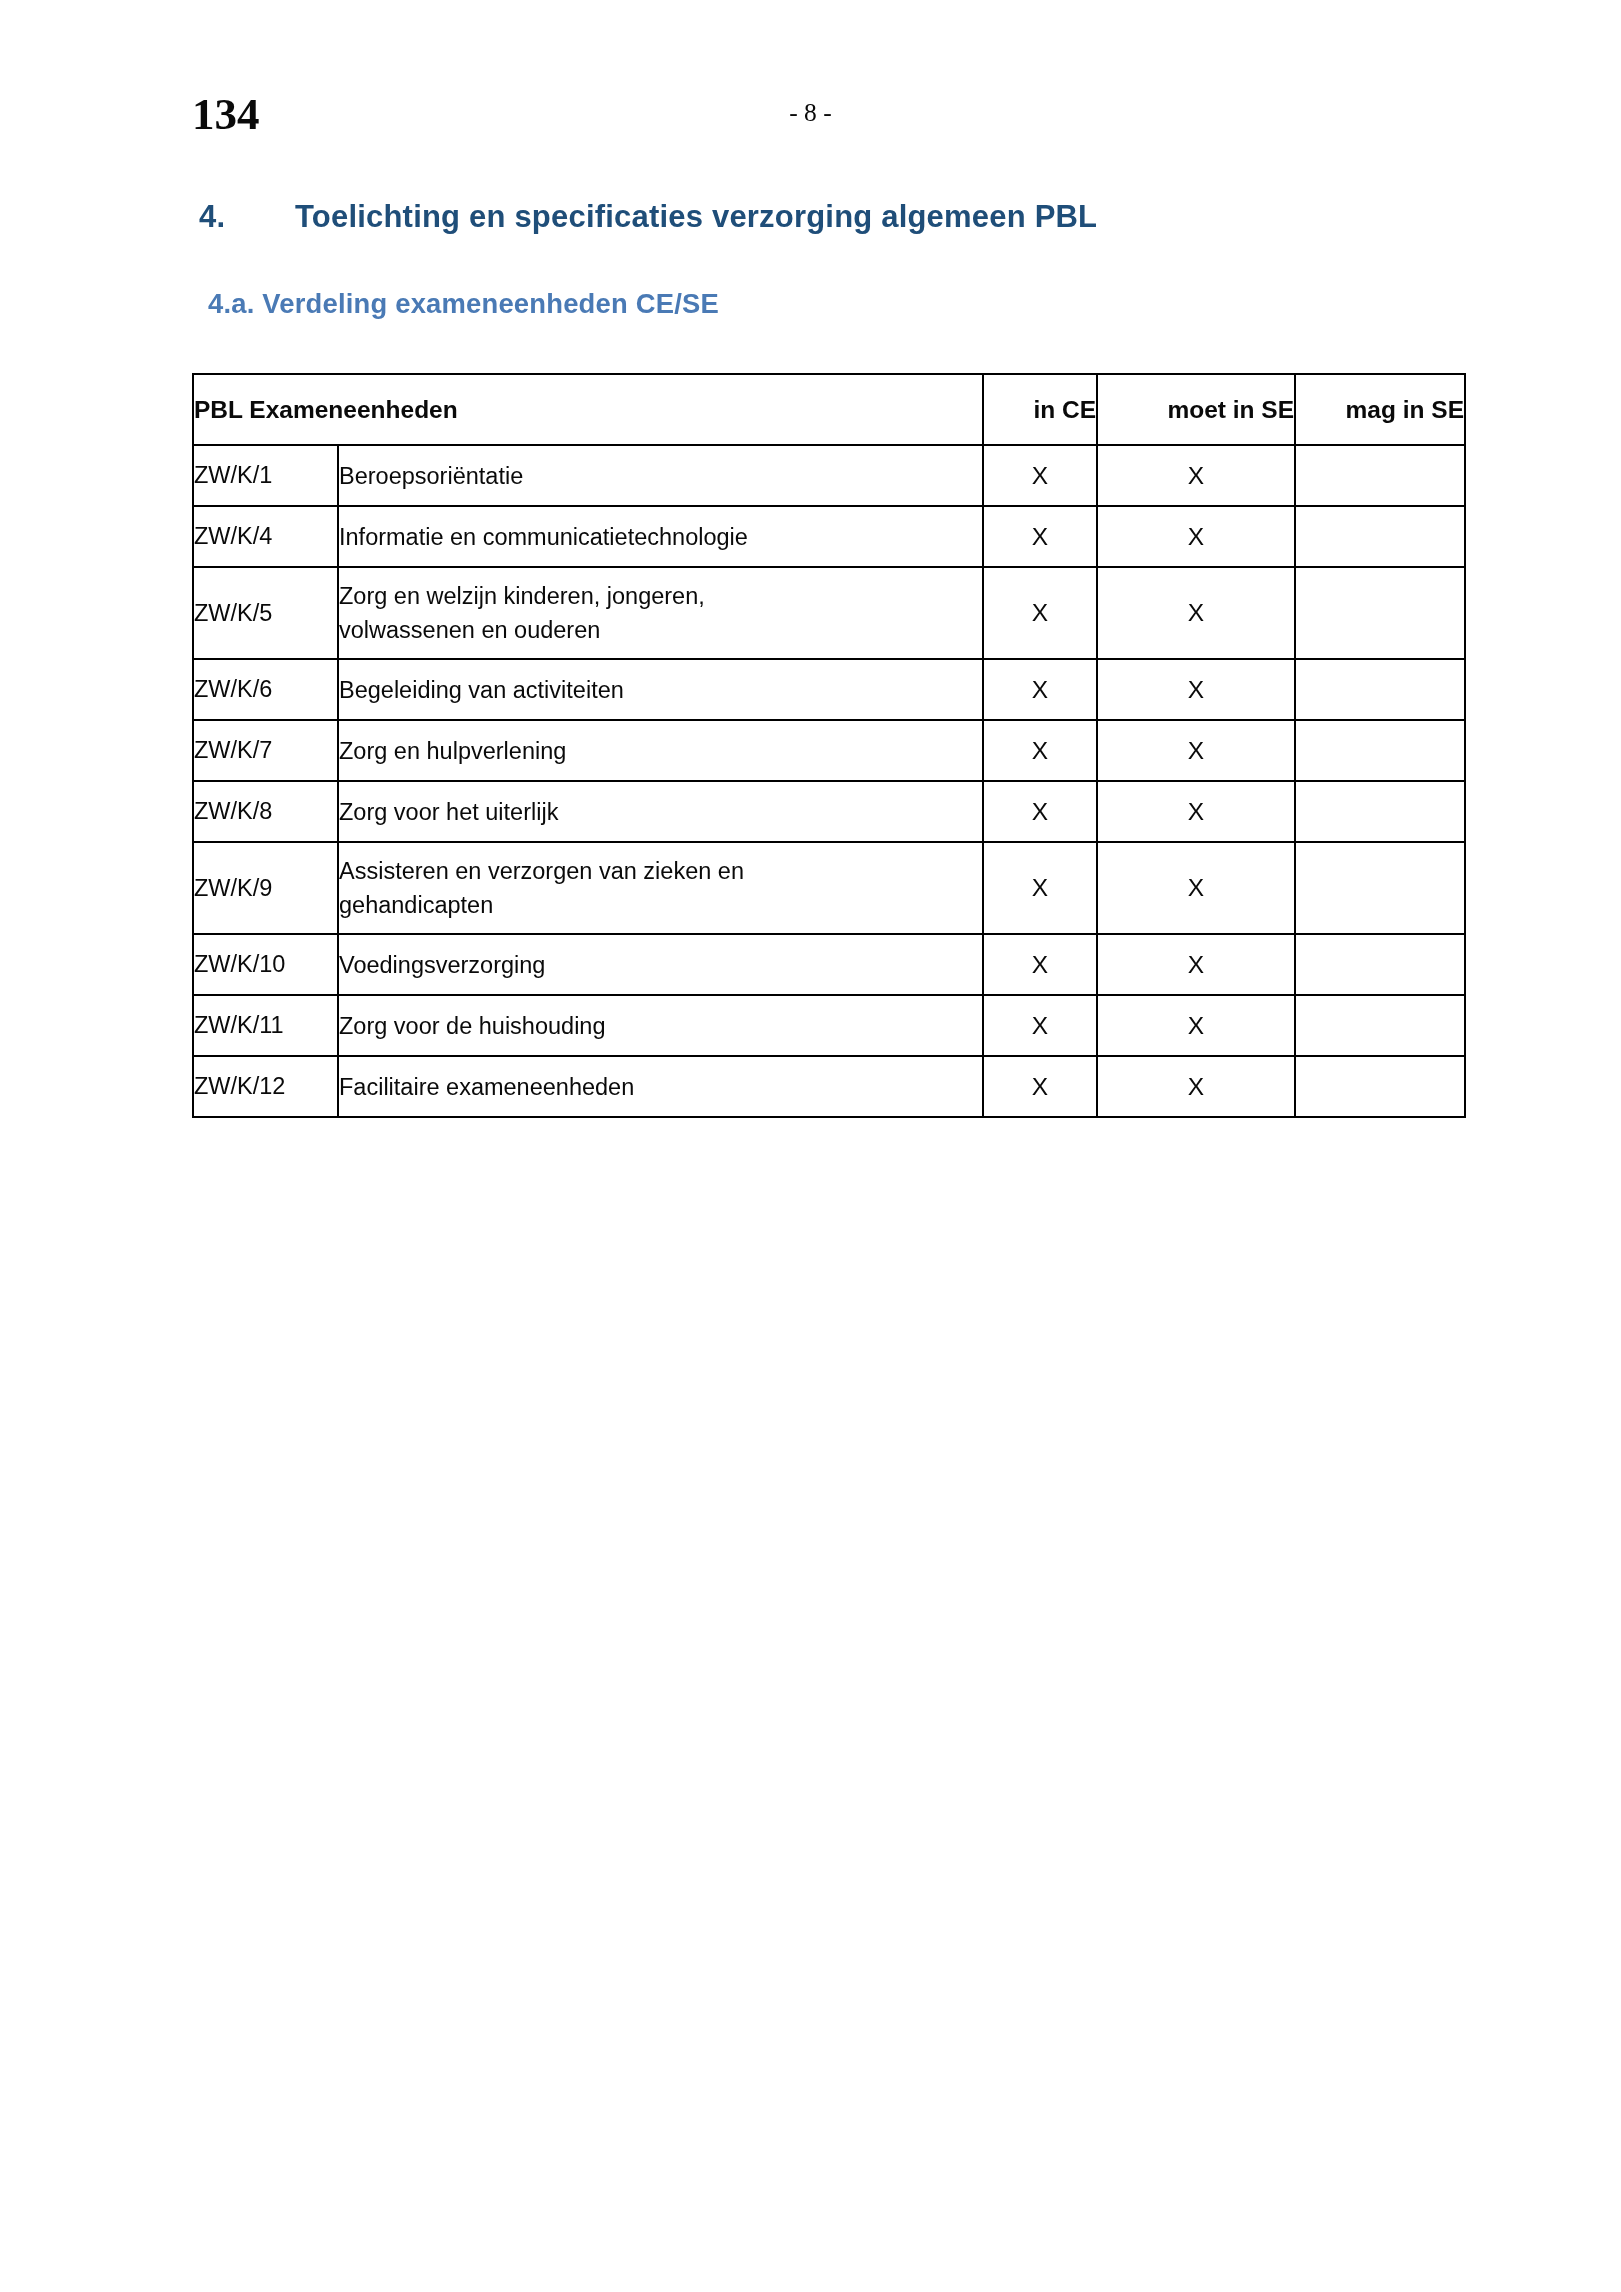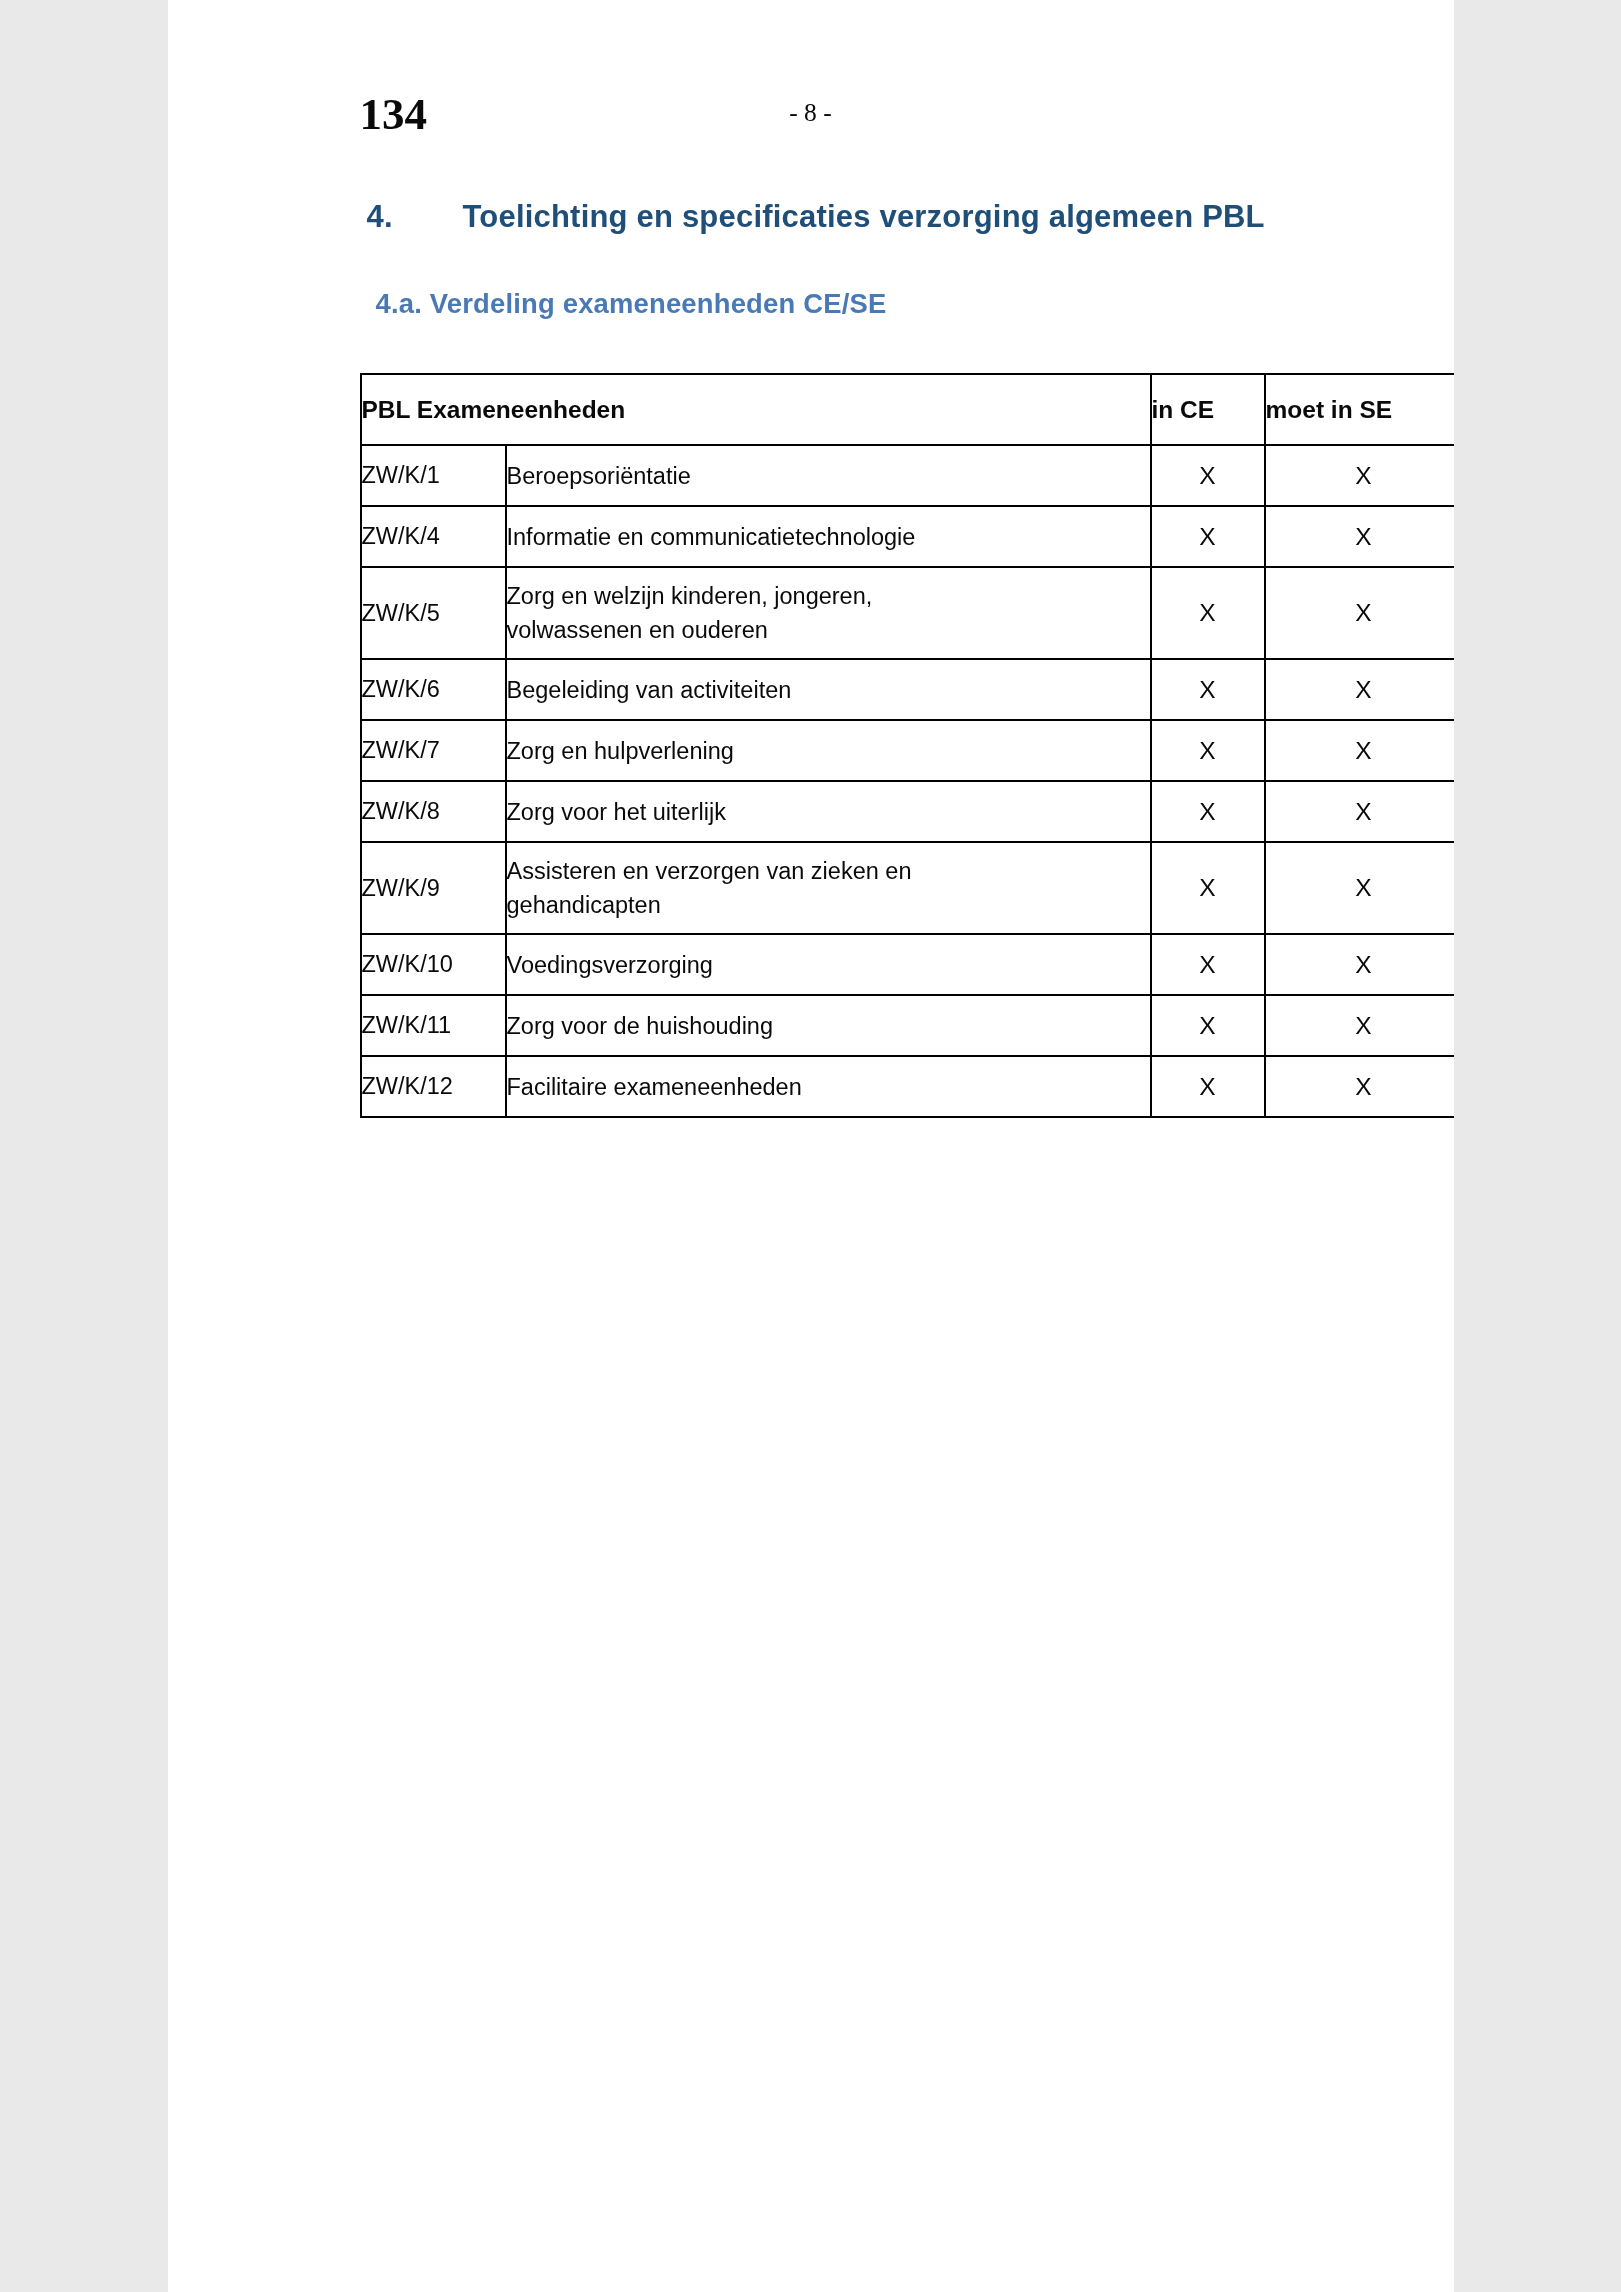--- a/index.html
+++ b/index.html
@@ -1,18 +1,18 @@
 <!DOCTYPE html>
 <html style="--page-bg: #ffffff; --text-color: #0a0a0a; --border-color: #000000; --heading-color: #1F4E79; --subheading-color: #4A7AB5;"><head>
 <meta charset="utf-8">
 <style>
   html, body { margin:0; padding:0; background:#e9e9e9; }
   .page {
     position: relative;
-    width: 1286px;
+    width: 1621px;
     height: 2293px;
     margin: 0 auto;
     background: var(--page-bg, #ffffff);
     font-family: "Liberation Sans", sans-serif;
     color: var(--text-color, #000);
     overflow: hidden;
   }
   .page-number {
     position: absolute;
     left: 192px;
@@ -74,21 +74,21 @@
     overflow: hidden;
   }
   .exam-table thead th {
     border-bottom: 2.9px solid var(--border-color, #000);
     height: 69px;
     font-size: 24.5px;
     font-weight: bold;
   }
   .exam-table .col-mag { border-left: 2.9px solid var(--border-color, #000); }
   .th-left { text-align: left; padding-left: 11.8px; margin-top: 32px; }
-  .th-center { text-align: left; }
+  .th-center { text-align: right; }
   .cell-code { padding-left: 11.8px; text-align: left; margin-left: 11px; }
   .cell-desc {
     padding-left: 13.7px;
     padding-right: 39px;
     text-align: left;
     white-space: pre-line;
     line-height: 34px;
   }
   .cell-mark { text-align: center; font-size: 24.5px; }
   tr.row-single td { height: 59px; }

